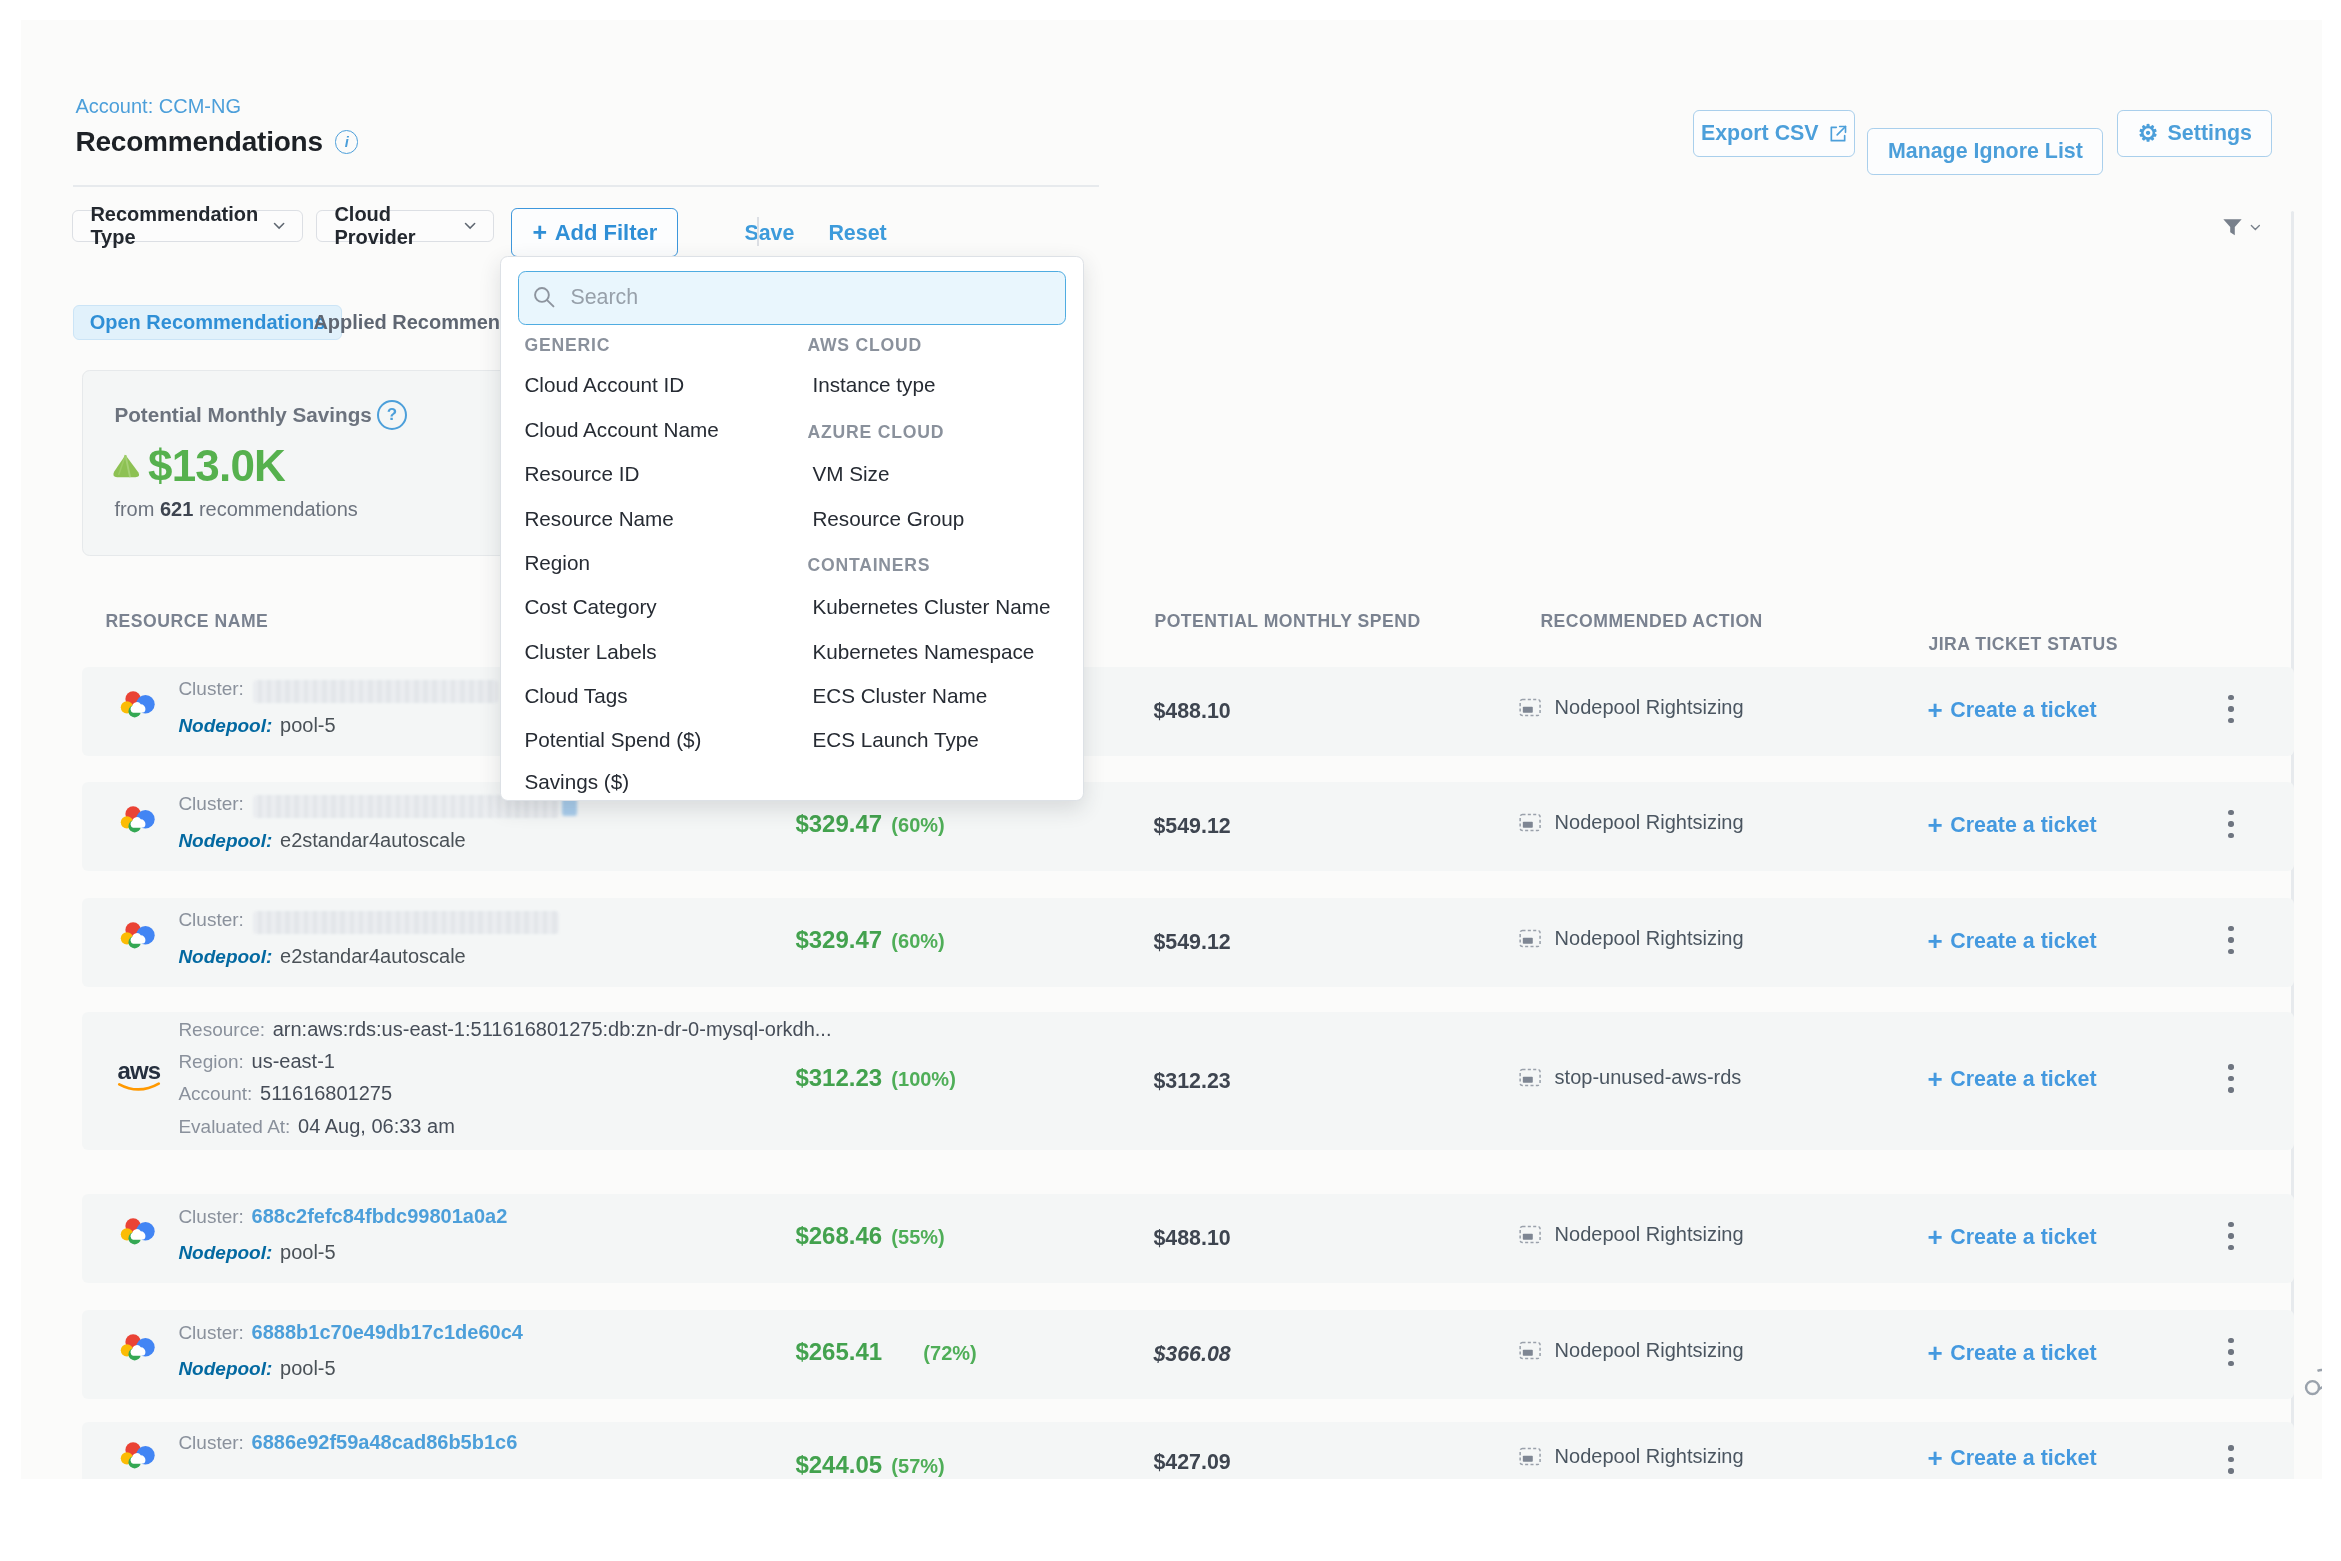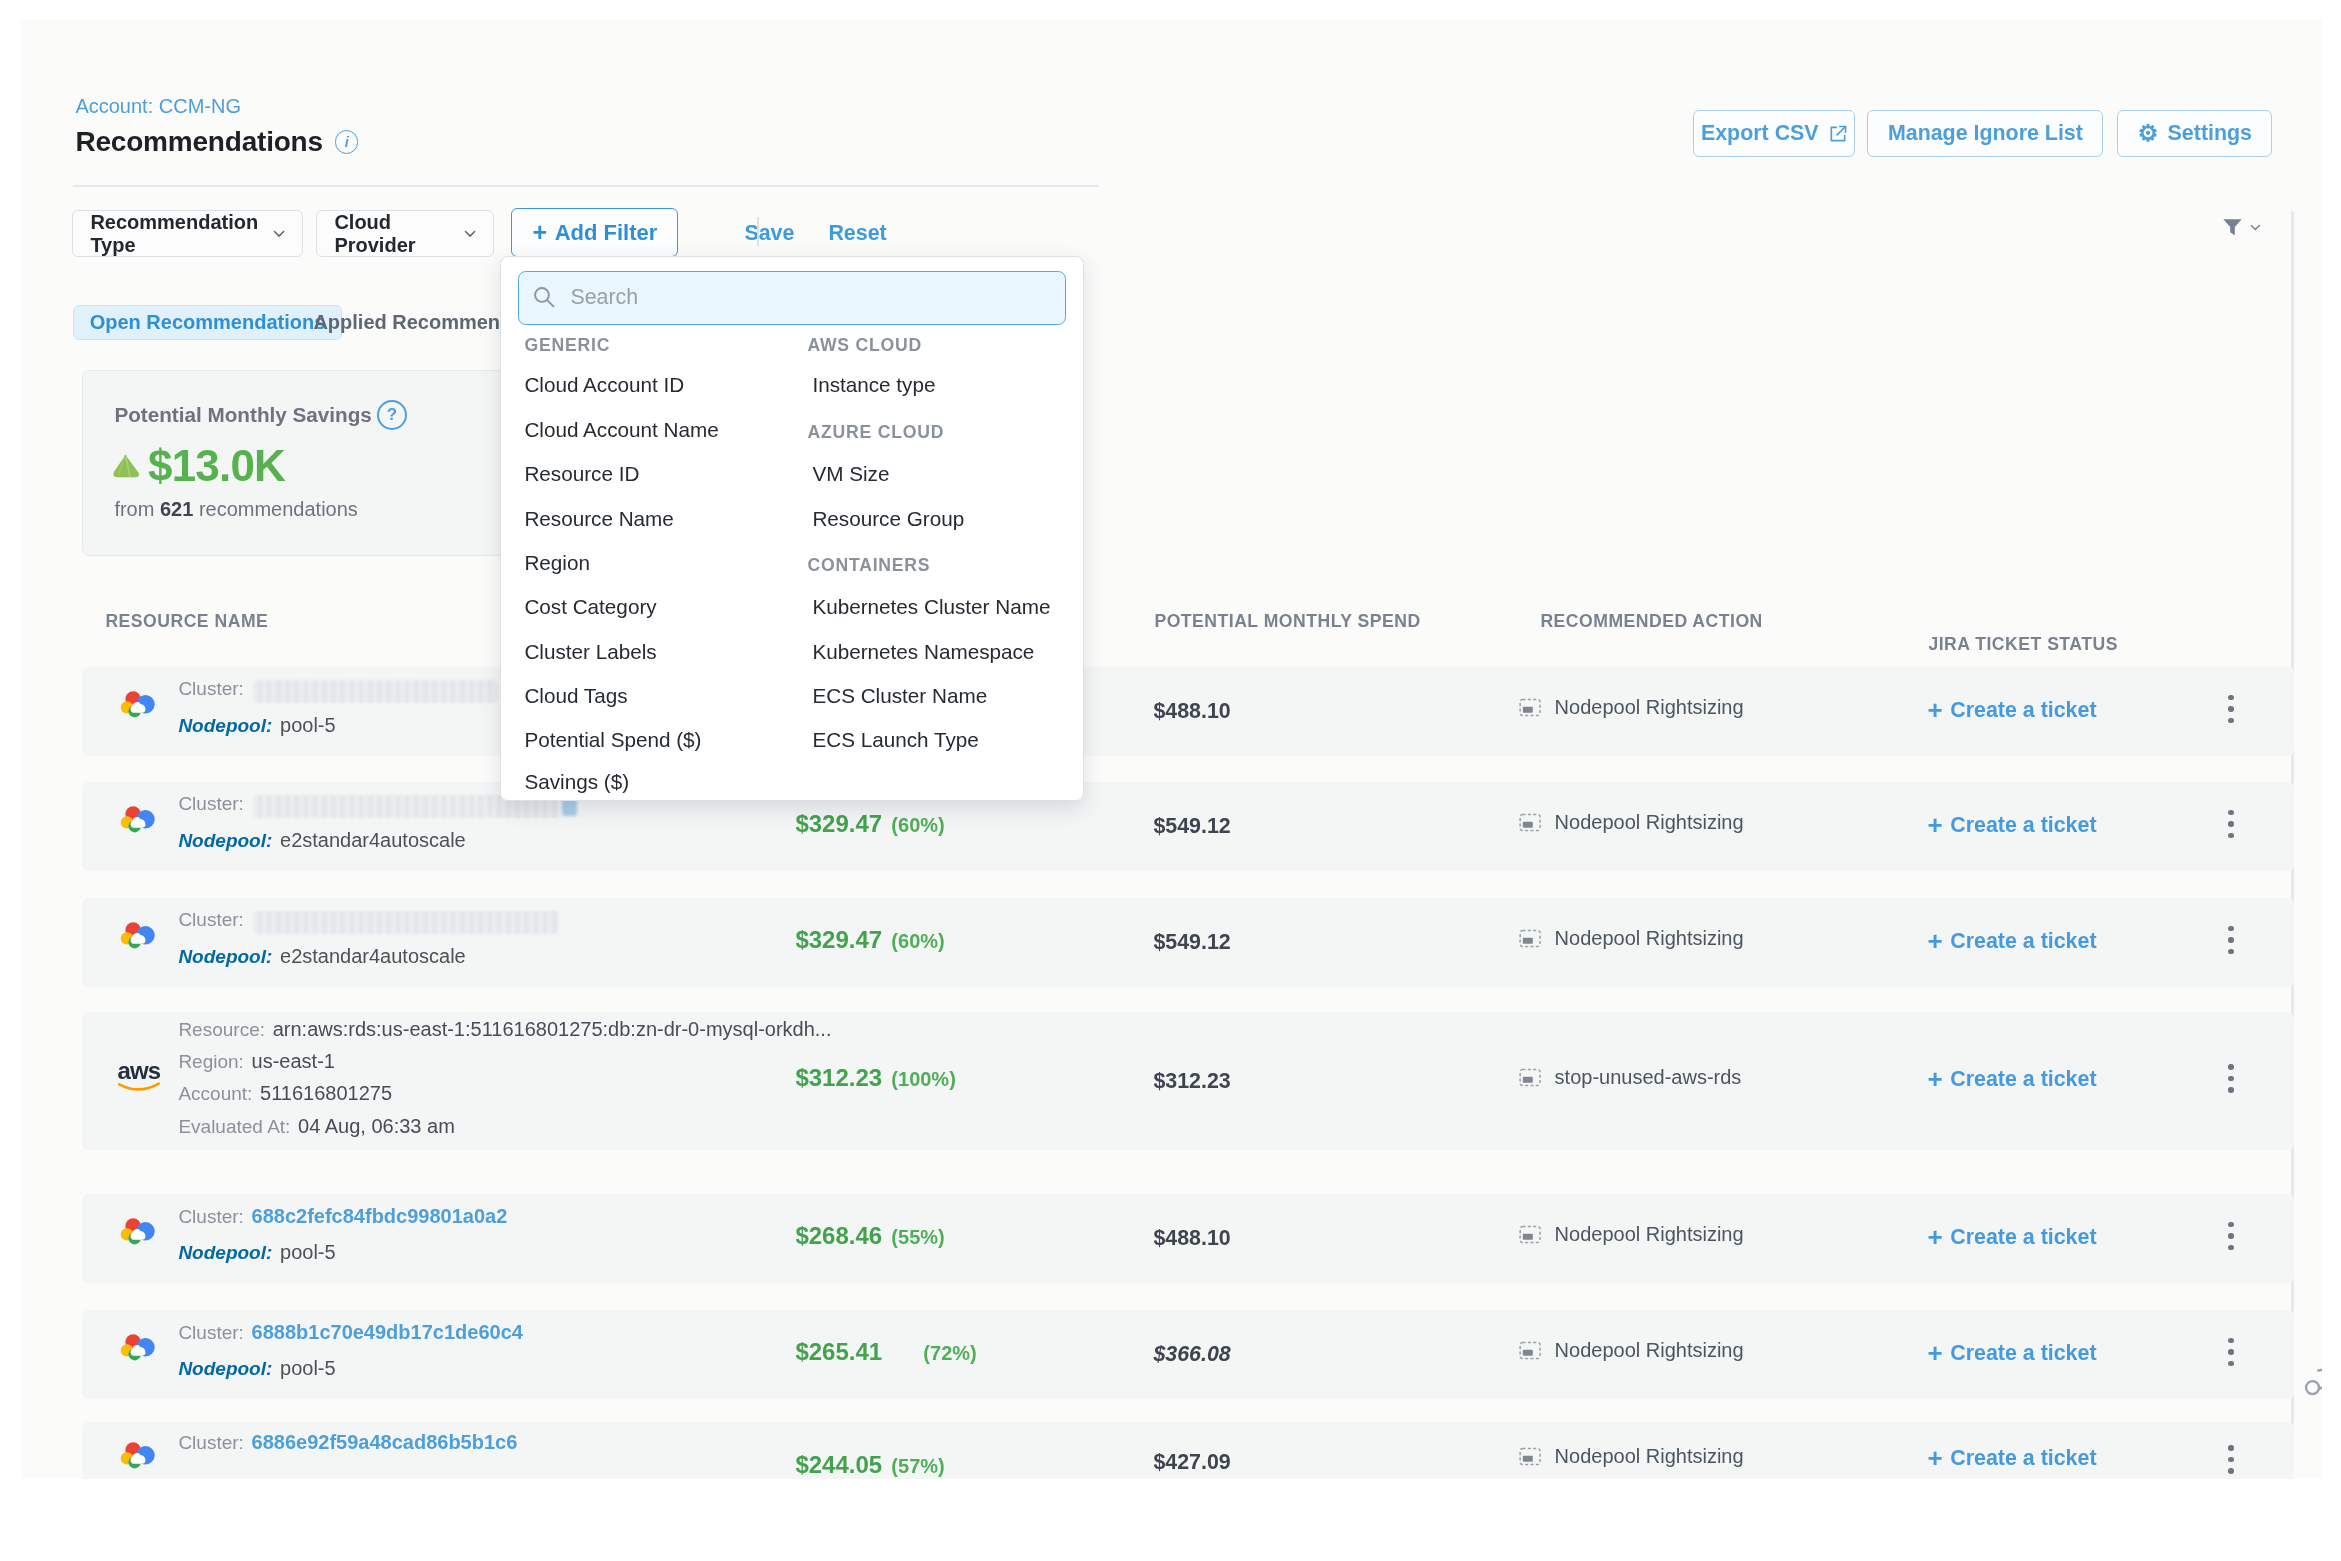--- a/index.html
+++ b/index.html
@@ -12,21 +12,21 @@
   .account{color:#4C9FDA;font-size:20px;}
   .title{color:#1D2126;font-size:28px;font-weight:700;letter-spacing:-0.2px;}
   .info-badge{display:inline-flex;align-items:center;justify-content:center;width:21.4px;height:21.4px;
       border:1.9px solid #4C9FDA;border-radius:50%;color:#4C9FDA;font-size:14.5px;font-weight:700;font-style:italic;}
   .hdr-btn{display:inline-flex;align-items:center;justify-content:center;gap:9.2px;height:47px;
       background:#FCFDFE;border:1.5px solid #A9CFEC;border-radius:6.1px;color:#4C9FDA;
       font-size:21.4px;font-weight:700;cursor:pointer;box-sizing:border-box;}
   .title-divider{height:1.5px;background:#E7EAED;}
 
   
-  .chip{display:inline-flex;align-items:center;justify-content:space-between;height:47px;padding:12px 17px;
+  .chip{display:inline-flex;align-items:center;justify-content:space-between;height:32px;padding:12px 17px;
       background:#FCFCFC;border:1.5px solid #DCDFE4;border-radius:6.1px;color:#23282F;
       font-size:20px;font-weight:600;box-sizing:border-box;gap:12px;}
   .add-filter{display:inline-flex;align-items:center;justify-content:center;gap:7.7px;height:49px;padding:0 20px;
       background:#FCFDFE;border:1.9px solid #3D97DC;border-radius:6.1px;color:#2F8FD6;
       font-size:22px;font-weight:700;box-sizing:border-box;}
   .add-filter .plus{font-size:25px;font-weight:600;}
   .link-btn{color:#3D9BDB;font-size:21.4px;font-weight:700;margin-left:46px;}
   .vdiv{width:1.5px;height:29px;background:#DCDFE4;}
 
   
@@ -94,21 +94,21 @@
   <button class="abs hdr-btn" style="left:1672px;top:90px;width:162px;">
     <span>Export CSV</span>
     <span style="display:inline-flex;">
       <svg width="20" height="20" viewBox="0 0 24 24" fill="none" stroke="#4C9FDA" stroke-width="2" stroke-linecap="round" stroke-linejoin="round">
             <path d="M10 4H4v16h16v-6"></path>
             <path d="M14 3h7v7"></path>
             <path d="M21 3l-10 10"></path>
           </svg>
     </span>
   </button>
-  <button class="abs hdr-btn" style="left:1846px;top:90px;width:236px;">
+  <button class="abs hdr-btn" style="left:1846px;top:108px;width:236px;">
     <span>Manage Ignore List</span>
   </button>
   <button class="abs hdr-btn" style="left:2096px;top:90px;width:155px;">
     <span style="font-size:23px;">⚙</span>
     <span>Settings</span>
   </button>
 
   <div class="abs chip" style="left:51px;top:190px;width:231px;">
     <span>Recommendation Type</span>
     <span style="display:inline-flex;">

